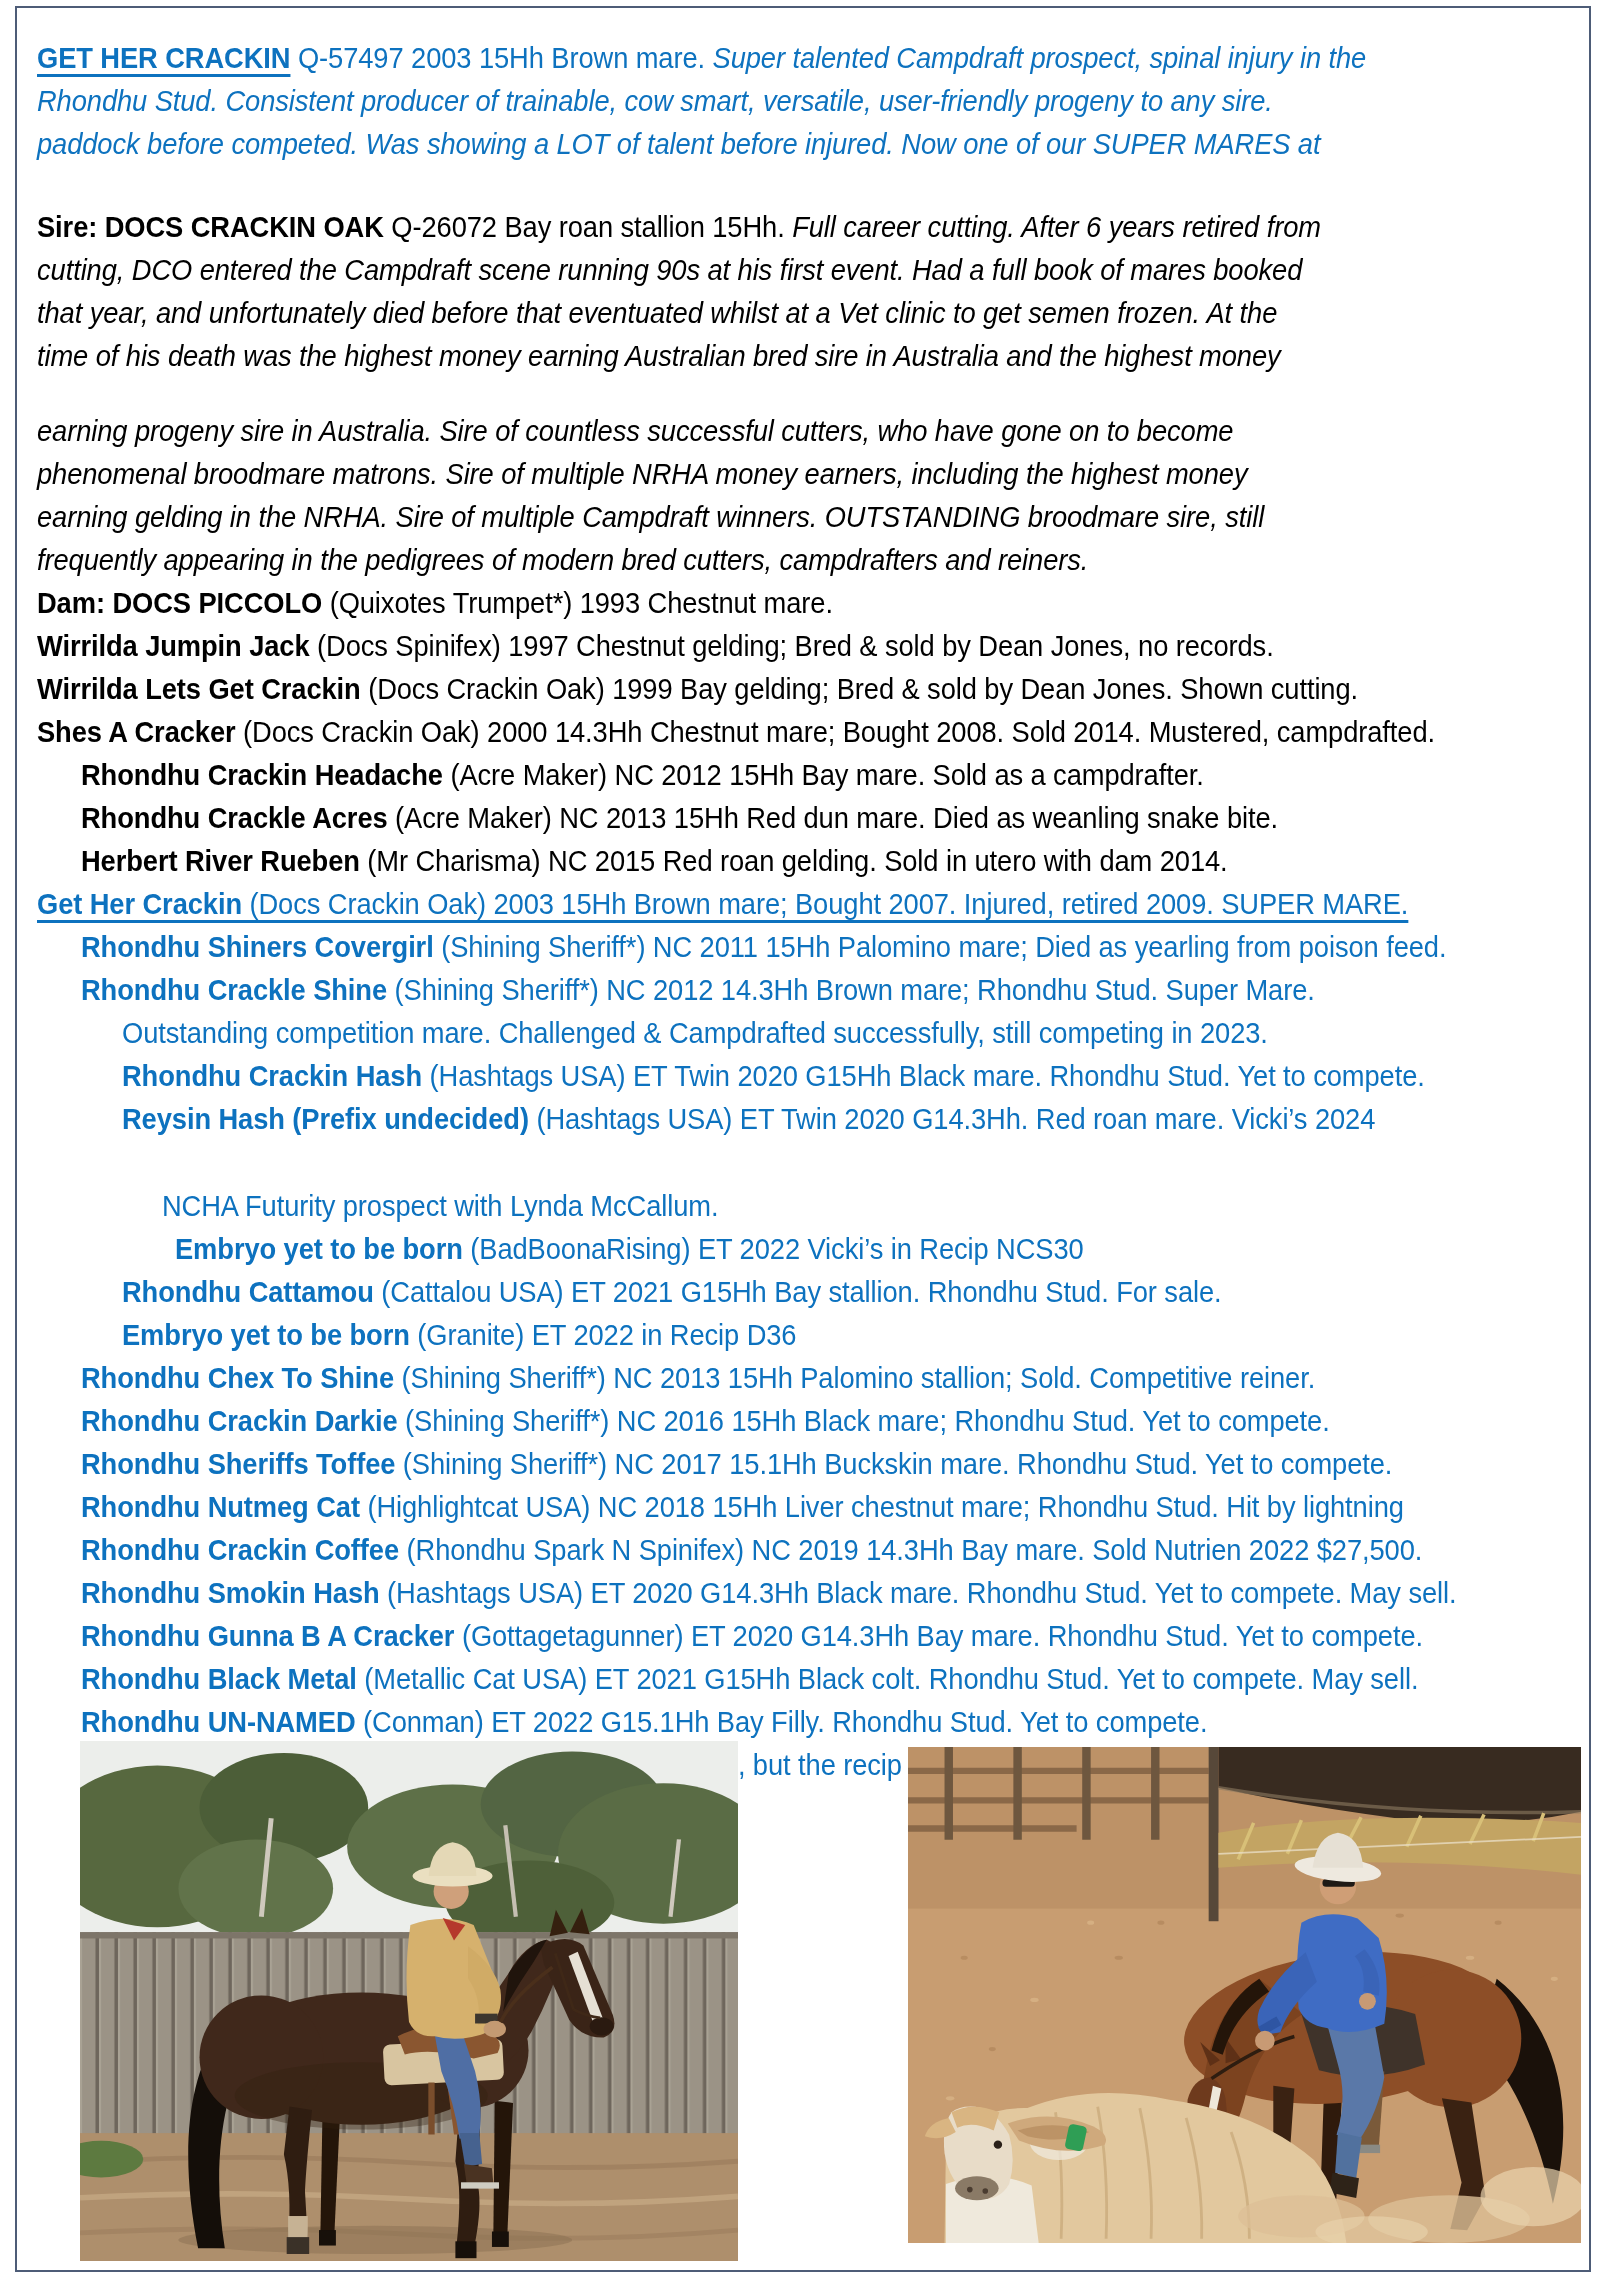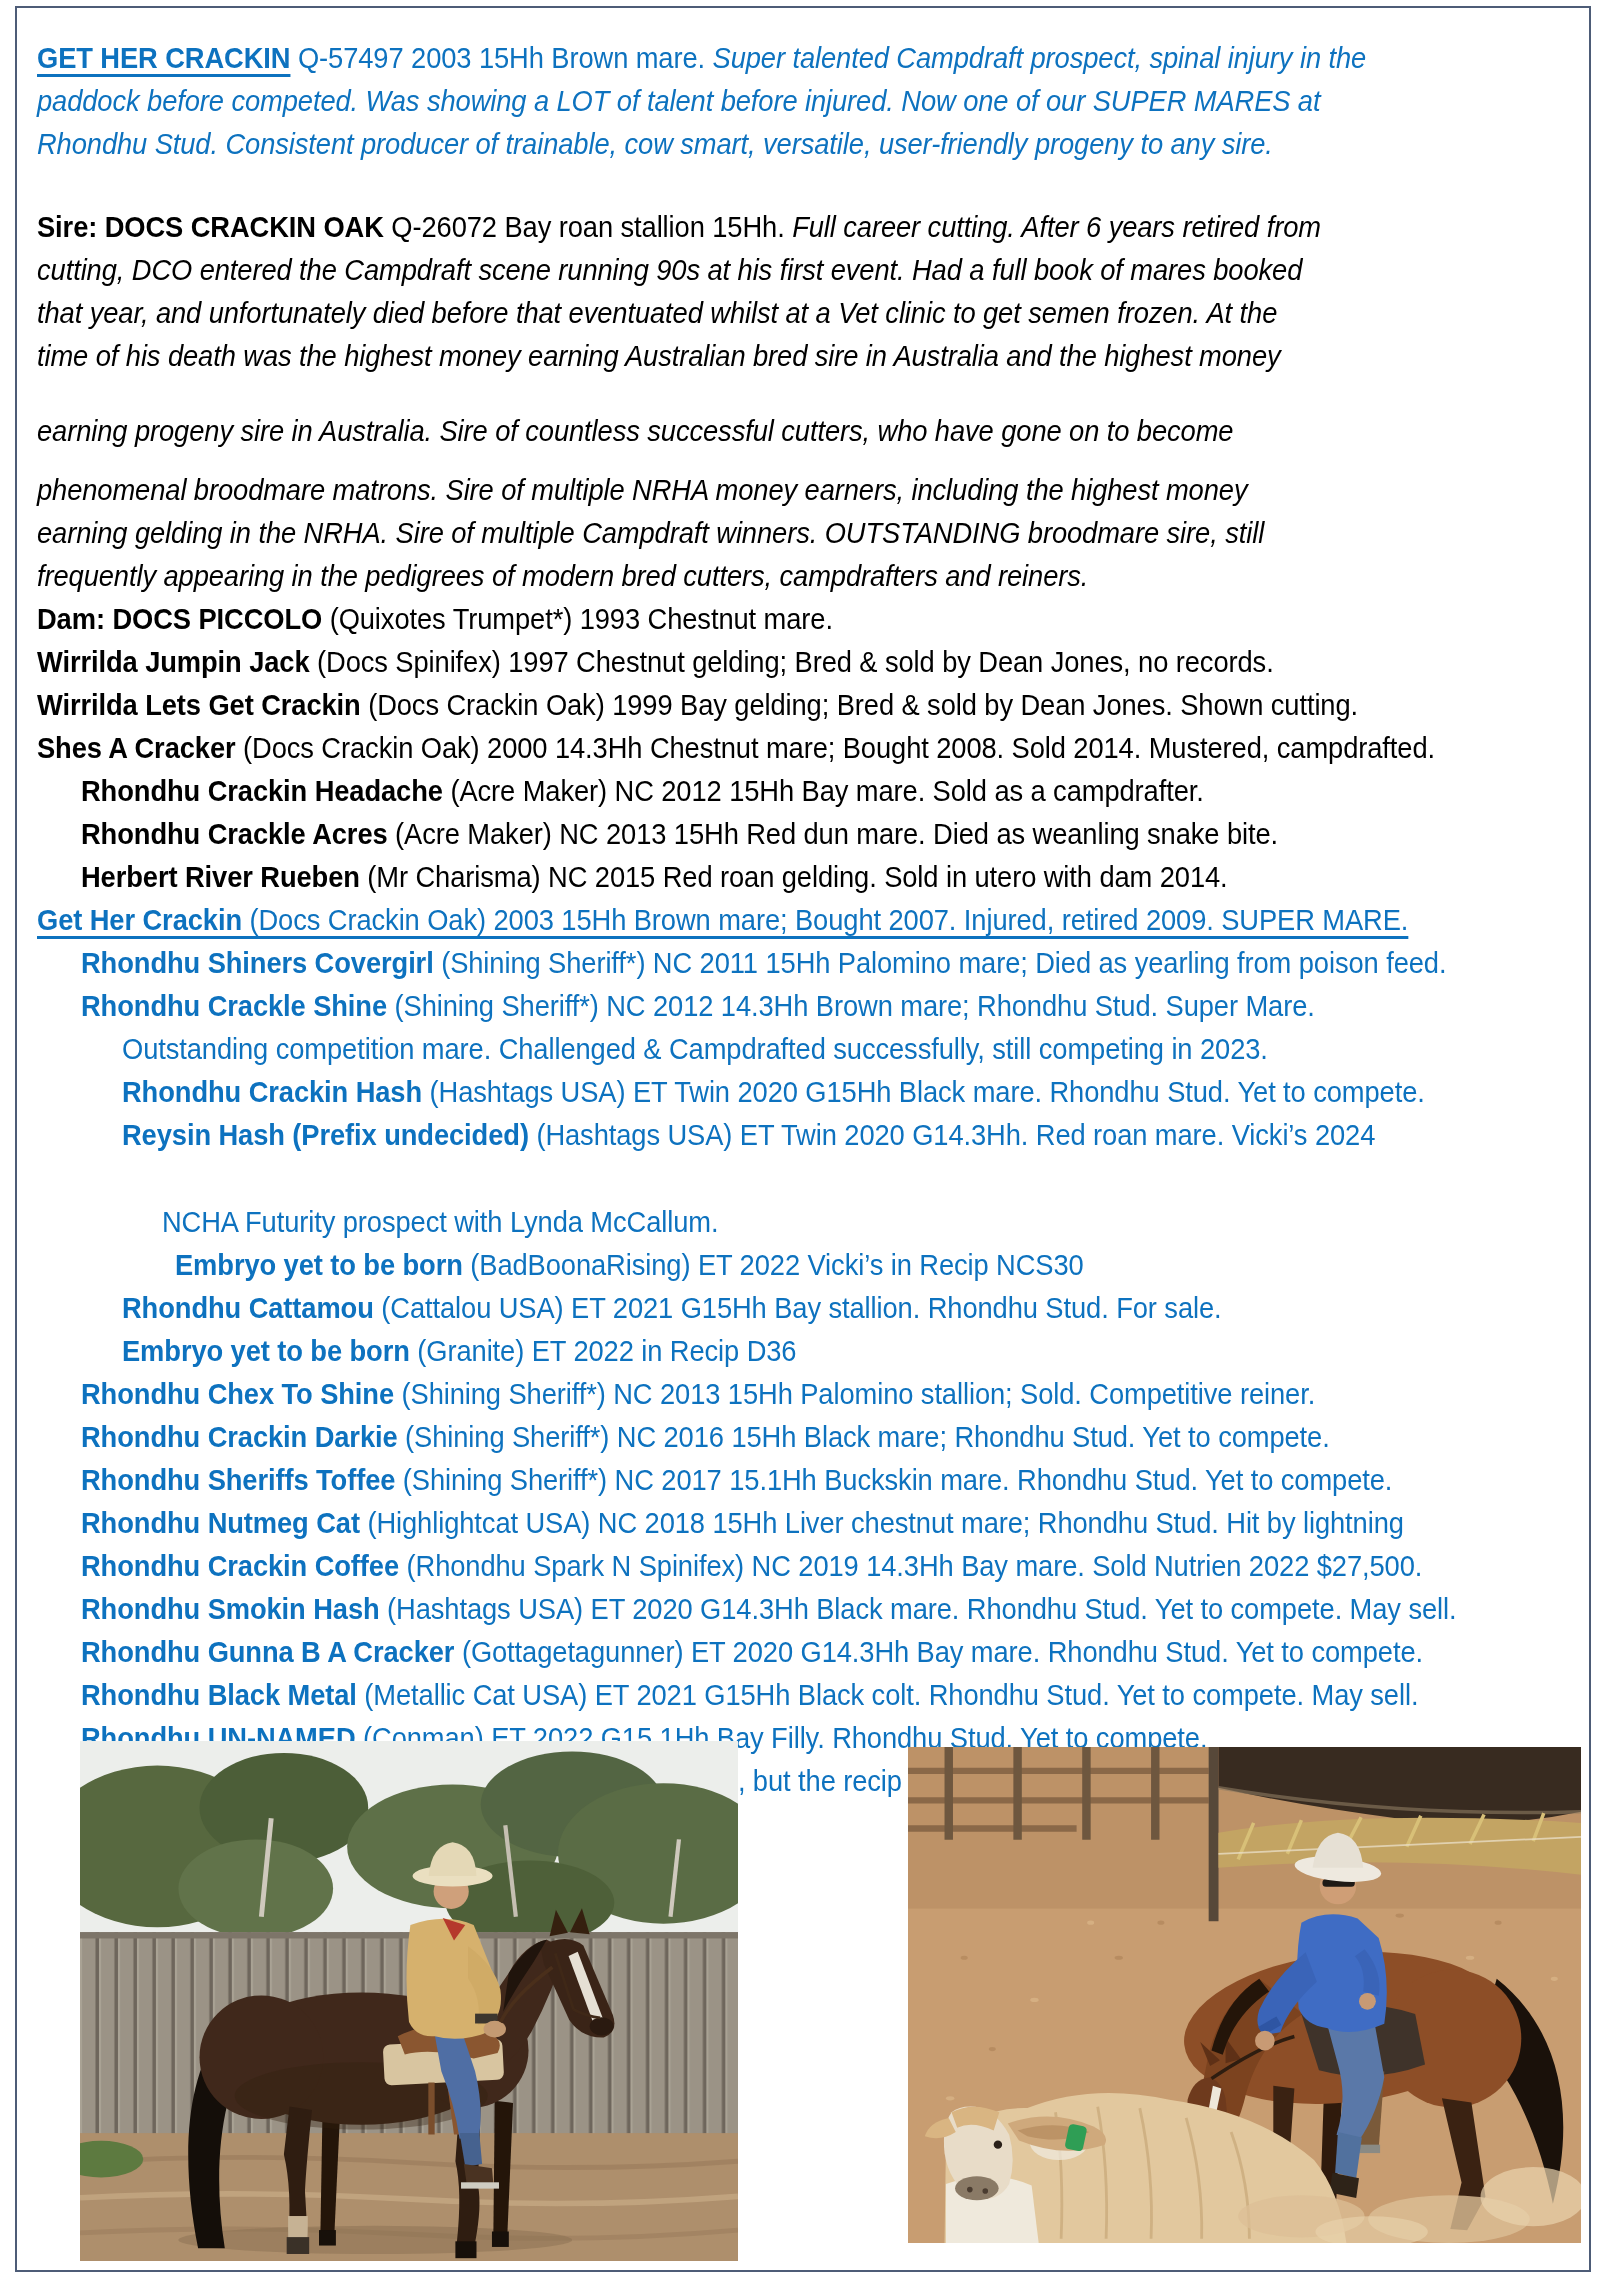--- a/index.html
+++ b/index.html
@@ -27,28 +27,28 @@
   .photo{position:absolute;}
   .photo svg{display:block;width:100%;height:100%;}
 </style>
 </head>
 <body>
 
 <div class="border-frame"></div>
 
 <div id="doc">
     <div class="line" style="padding-left: 0px;"><span class="runs"><span class="c b u">GET HER CRACKIN</span><span class="c"> Q-57497 2003 15Hh Brown mare. </span><span class="c i">Super talented Campdraft prospect, spinal injury in the</span></span></div>
+    <div class="line" style="padding-left: 0px;"><span class="runs"><span class="c i">Rhondhu Stud. Consistent producer of trainable, cow smart, versatile, user-friendly progeny to any sire.</span></span></div>
     <div class="line" style="padding-left: 0px;"><span class="runs"><span class="c i">paddock before competed. Was showing a LOT of talent before injured. Now one of our SUPER MARES at</span></span></div>
-    <div class="line" style="padding-left: 0px;"><span class="runs"><span class="c i">Rhondhu Stud. Consistent producer of trainable, cow smart, versatile, user-friendly progeny to any sire.</span></span></div>
     <div class="line" style="padding-left: 0px; margin-top: 40px;"><span class="runs"><span class="k b">Sire: DOCS CRACKIN OAK</span><span class="k"> Q-26072 Bay roan stallion 15Hh. </span><span class="k i">Full career cutting. After 6 years retired from</span></span></div>
     <div class="line" style="padding-left: 0px;"><span class="runs"><span class="k i">cutting, DCO entered the Campdraft scene running 90s at his first event. Had a full book of mares booked</span></span></div>
     <div class="line" style="padding-left: 0px;"><span class="runs"><span class="k i">that year, and unfortunately died before that eventuated whilst at a Vet clinic to get semen frozen. At the</span></span></div>
     <div class="line" style="padding-left: 0px;"><span class="runs"><span class="k i">time of his death was the highest money earning Australian bred sire in Australia and the highest money</span></span></div>
     <div class="line" style="padding-left: 0px; margin-top: 32px;"><span class="runs"><span class="k i">earning progeny sire in Australia. Sire of countless successful cutters, who have gone on to become</span></span></div>
-    <div class="line" style="padding-left: 0px; margin-top: 16px;"><span class="runs"><span class="k i">phenomenal broodmare matrons. Sire of multiple NRHA money earners, including the highest money</span></span></div>
+    <div class="line" style="padding-left: 0px;"><span class="runs"><span class="k i">phenomenal broodmare matrons. Sire of multiple NRHA money earners, including the highest money</span></span></div>
     <div class="line" style="padding-left: 0px;"><span class="runs"><span class="k i">earning gelding in the NRHA. Sire of multiple Campdraft winners. OUTSTANDING broodmare sire, still</span></span></div>
     <div class="line" style="padding-left: 0px;"><span class="runs"><span class="k i">frequently appearing in the pedigrees of modern bred cutters, campdrafters and reiners.</span></span></div>
     <div class="line" style="padding-left: 0px;"><span class="runs"><span class="k b">Dam: DOCS PICCOLO</span><span class="k"> (Quixotes Trumpet*) 1993 Chestnut mare.</span></span></div>
     <div class="line" style="padding-left: 0px;"><span class="runs"><span class="k b">Wirrilda Jumpin Jack</span><span class="k"> (Docs Spinifex) 1997 Chestnut gelding; Bred &amp; sold by Dean Jones, no records.</span></span></div>
     <div class="line" style="padding-left: 0px;"><span class="runs"><span class="k b">Wirrilda Lets Get Crackin</span><span class="k"> (Docs Crackin Oak) 1999 Bay gelding; Bred &amp; sold by Dean Jones. Shown cutting.</span></span></div>
     <div class="line" style="padding-left: 0px;"><span class="runs"><span class="k b">Shes A Cracker</span><span class="k"> (Docs Crackin Oak) 2000 14.3Hh Chestnut mare; Bought 2008. Sold 2014. Mustered, campdrafted.</span></span></div>
     <div class="line" style="padding-left: 44px;"><span class="runs"><span class="k b">Rhondhu Crackin Headache</span><span class="k"> (Acre Maker) NC 2012 15Hh Bay mare. Sold as a campdrafter.</span></span></div>
     <div class="line" style="padding-left: 44px;"><span class="runs"><span class="k b">Rhondhu Crackle Acres</span><span class="k"> (Acre Maker) NC 2013 15Hh Red dun mare. Died as weanling snake bite.</span></span></div>
     <div class="line" style="padding-left: 44px;"><span class="runs"><span class="k b">Herbert River Rueben</span><span class="k"> (Mr Charisma) NC 2015 Red roan gelding. Sold in utero with dam 2014.</span></span></div>
     <div class="line" style="padding-left: 0px;"><span class="runs"><span class="c b u">Get Her Crackin</span><span class="c u"> (Docs Crackin Oak) 2003 15Hh Brown mare; Bought 2007. Injured, retired 2009. SUPER MARE.</span></span></div>

